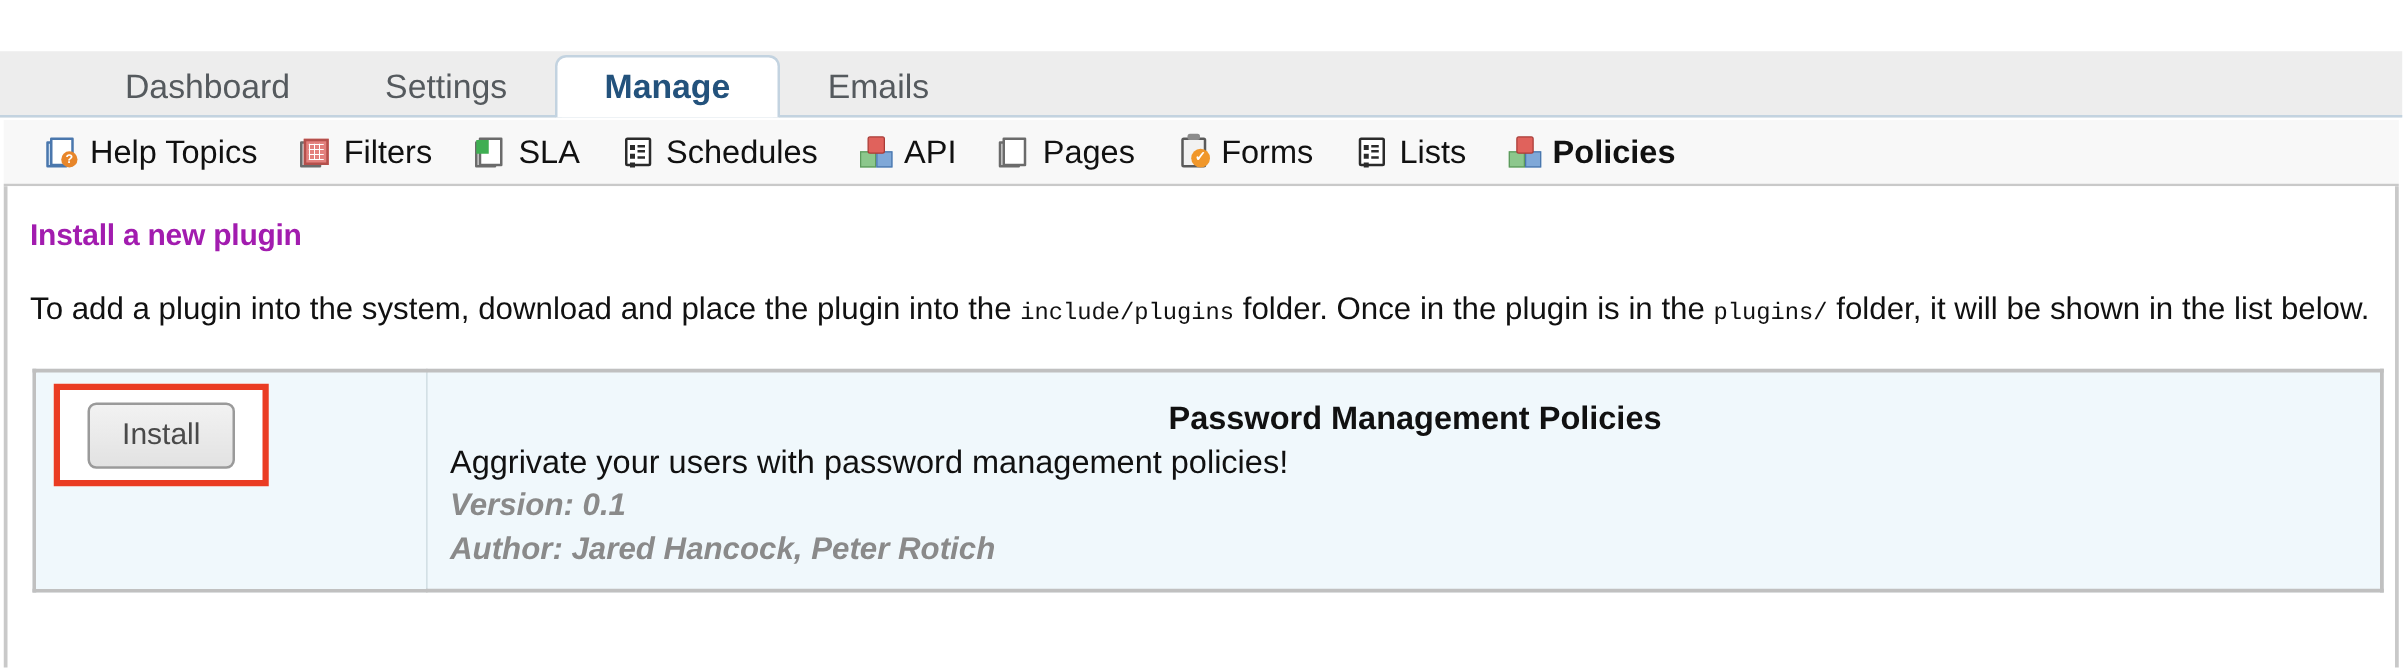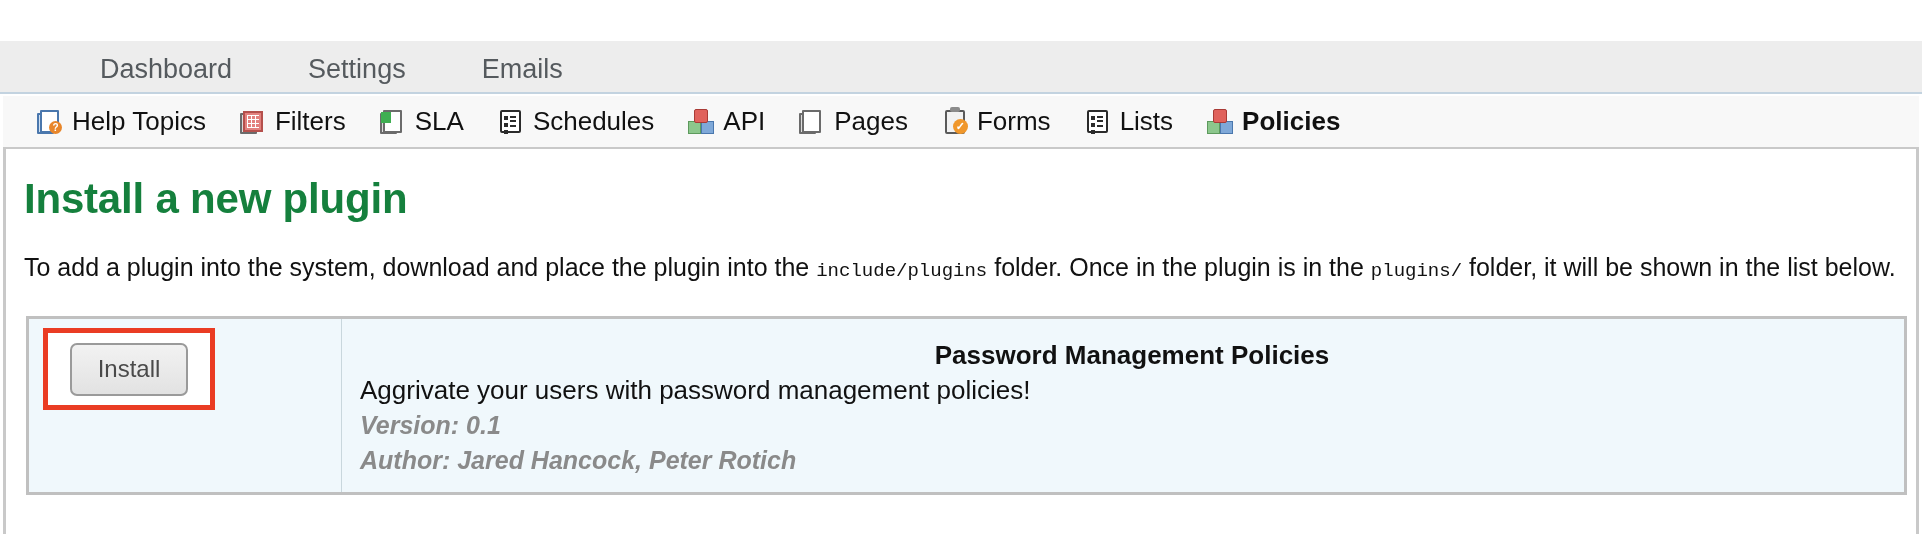--- a/index.html
+++ b/index.html
@@ -207,23 +207,23 @@
     height: 420px;
     background: #ffffff;
     border-left: 3px solid #c9c9c9;
     border-right: 3px solid #c9c9c9;
     border-bottom: 5px solid #c0c0c0;
     padding: 0;
   }
 
   .page-title {
     margin: 26px 0 0 18px;
-    font-size: 42px;
-    font-weight: bold;
-    color: #15803d;
+    font-size: 24px;
+    font-weight: bold;
+    color: #a21caf;
     letter-spacing: -0.2px;
   }
 
   .desc {
     margin: 26px 18px 0 18px;
     font-size: 25px;
     line-height: 36px;
     color: #111111;
   }
   .desc code {
@@ -295,20 +295,21 @@
   }
 </style>
 </head>
 <body>
 
 <div id="app">
 
   <div class="tabbar">
     <div class="tab">Dashboard</div>
     <div class="tab">Settings</div>
+    <div class="tab active">Manage</div>
     <div class="tab">Emails</div>
   </div>
 
   <div class="subnav">
 
     <div class="subnav-item">
       <span class="subnav-icon">
         <span class="ico-doc-back"></span>
           <span class="ico-doc"></span>
           <span class="ico-badge">?</span>

